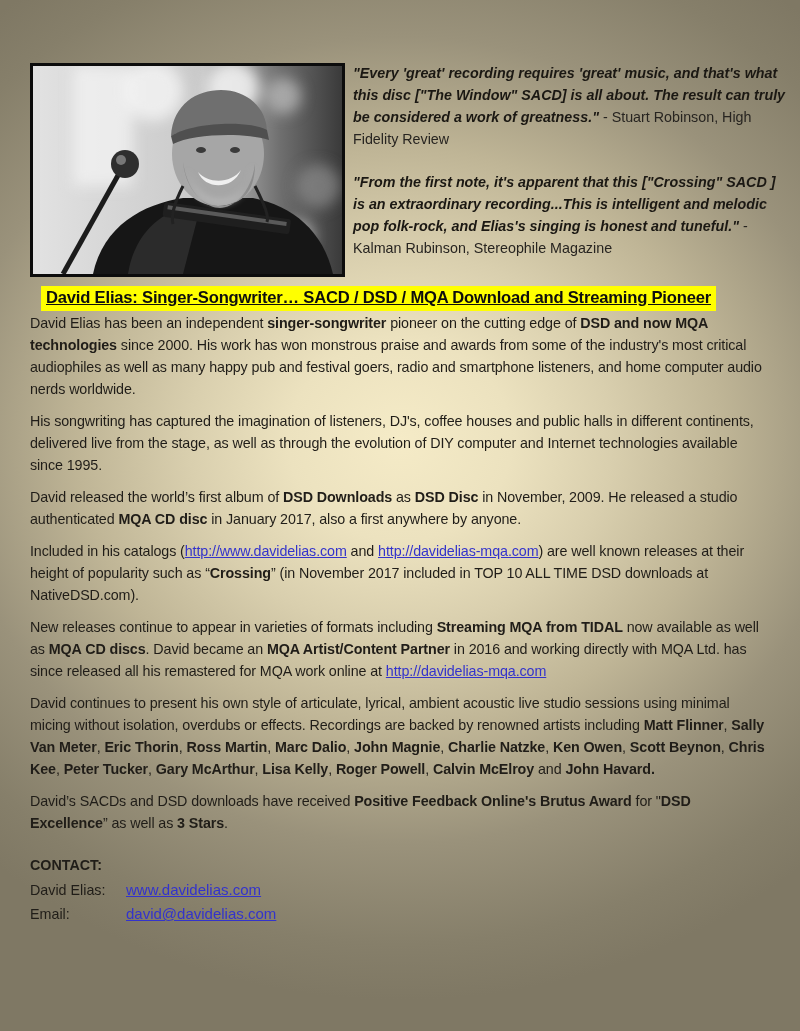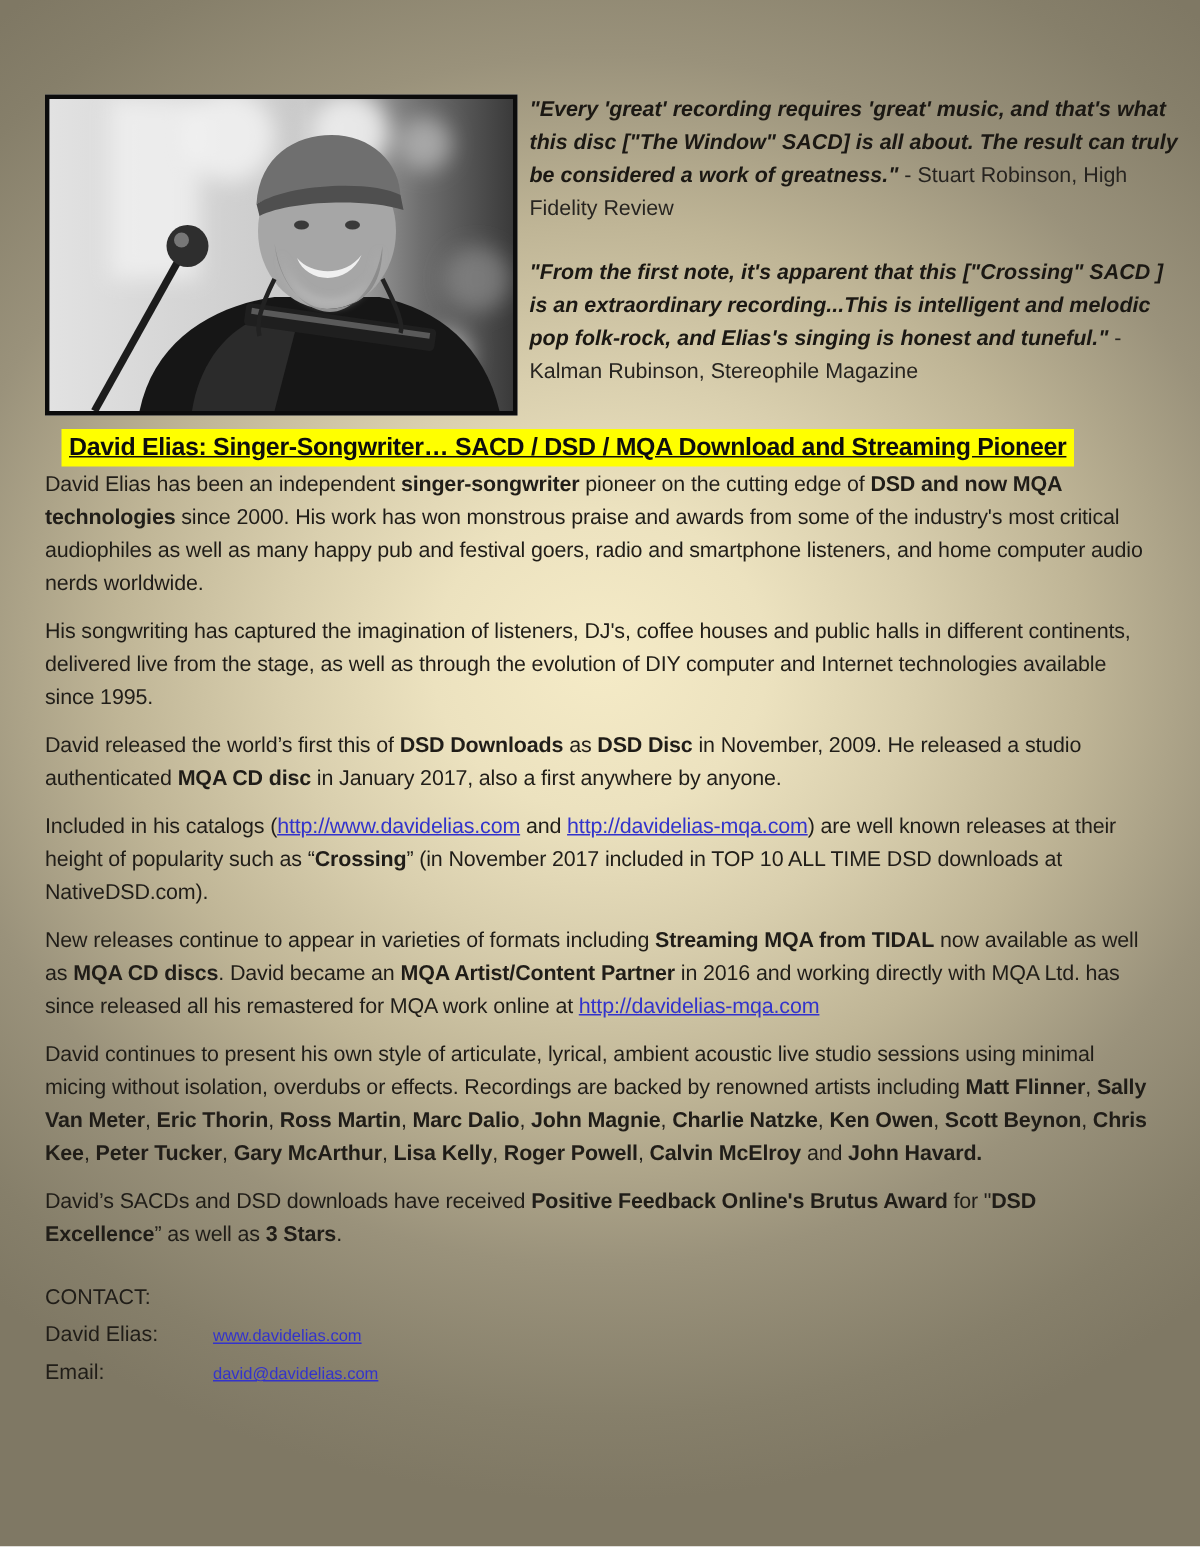--- a/index.html
+++ b/index.html
@@ -55,28 +55,28 @@
     font-size:14.3px;line-height:22px;
     letter-spacing:-0.1px;
   }
   .b{font-weight:bold;}
   .link{
     color:#3333cc;text-decoration:underline;cursor:pointer;
   }
   
   .contact{margin-top:20px;}
   .contact-heading{
-    font-weight:normal;font-size:14.3px;line-height:22px;margin-bottom:2px;
+    font-weight:bold;font-size:14.3px;line-height:22px;margin-bottom:2px;
   }
   .contact-row{
     display:flex;align-items:baseline;
     font-size:14.3px;line-height:24px;
   }
   .contact-label{width:96px;flex:0 0 96px;}
-  .contact-row .link{font-size:11px;margin-left:16px;}
+  .contact-row .link{font-size:15px;}
 </style>
 </head>
 <body>
 
 <div class="page">
 
   <div class="photo">
     <svg viewBox="0 0 309 208" aria-hidden="true">
       <defs>
         <linearGradient id="bgfade" x1="0" y1="0" x2="1" y2="0">
@@ -136,21 +136,21 @@
     </div>
 
   <div class="headline">
     <span class="hl">David Elias: Singer-Songwriter… SACD / DSD / MQA Download and Streaming Pioneer</span>
   </div>
 
   <div class="content">
     <div>
         <p><span>David Elias has been an independent </span><span class="b">singer-songwriter</span><span> pioneer on the cutting edge of </span><span class="b">DSD and now MQA technologies</span><span> since 2000. His work has won monstrous praise and awards from some of the industry's most critical audiophiles as well as many happy pub and festival goers, radio and smartphone listeners, and home computer audio nerds worldwide.</span></p>
         <p><span>His songwriting has captured the imagination of listeners, DJ's, coffee houses and public halls in different continents, delivered live from the stage, as well as through the evolution of DIY computer and Internet technologies available since 1995.</span></p>
-        <p><span>David released the world’s first this of </span><span class="b">DSD Downloads</span><span> as </span><span class="b">DSD Disc</span><span> in November, 2009. He released a studio authenticated </span><span class="b">MQA CD disc</span><span> in January 2017, also a first anywhere by anyone.</span></p>
+        <p><span>David released the world’s first album of </span><span class="b">DSD Downloads</span><span> as </span><span class="b">DSD Disc</span><span> in November, 2009. He released a studio authenticated </span><span class="b">MQA CD disc</span><span> in January 2017, also a first anywhere by anyone.</span></p>
         <p><span>Included in his catalogs (</span><a class="link" href="#">http://www.davidelias.com</a><span> and </span><a class="link" href="#">http://davidelias-mqa.com</a><span>) are well known releases at their height of popularity such as “</span><span class="b">Crossing</span><span>” (in November 2017 included in TOP 10 ALL TIME DSD downloads at NativeDSD.com).</span></p>
         <p><span>New releases continue to appear in varieties of formats including </span><span class="b">Streaming MQA from TIDAL</span><span> now available as well as </span><span class="b">MQA CD discs</span><span>. David became an </span><span class="b">MQA Artist/Content Partner</span><span> in 2016 and working directly with MQA Ltd. has since released all his remastered for MQA work online at </span><a class="link" href="#">http://davidelias-mqa.com</a></p>
         <p><span>David continues to present his own style of articulate, lyrical, ambient acoustic live studio sessions using minimal micing without isolation, overdubs or effects.  Recordings are backed by renowned artists including </span><span class="b">Matt Flinner</span><span>, </span><span class="b">Sally Van Meter</span><span>, </span><span class="b">Eric Thorin</span><span>, </span><span class="b">Ross Martin</span><span>, </span><span class="b">Marc Dalio</span><span>, </span><span class="b">John Magnie</span><span>, </span><span class="b">Charlie Natzke</span><span>, </span><span class="b">Ken Owen</span><span>, </span><span class="b">Scott Beynon</span><span>, </span><span class="b">Chris Kee</span><span>, </span><span class="b">Peter Tucker</span><span>, </span><span class="b">Gary McArthur</span><span>, </span><span class="b">Lisa Kelly</span><span>, </span><span class="b">Roger Powell</span><span>, </span><span class="b">Calvin McElroy</span><span> and </span><span class="b">John Havard.</span></p>
         <p><span>David’s SACDs and DSD downloads have received </span><span class="b">Positive Feedback Online's Brutus Award</span><span> for "</span><span class="b">DSD Excellence</span><span>” as well as </span><span class="b">3 Stars</span><span>.</span></p>
       </div>
 
     <div class="contact">
       <div class="contact-heading">CONTACT:</div>
       <div>
           <div class="contact-row">

